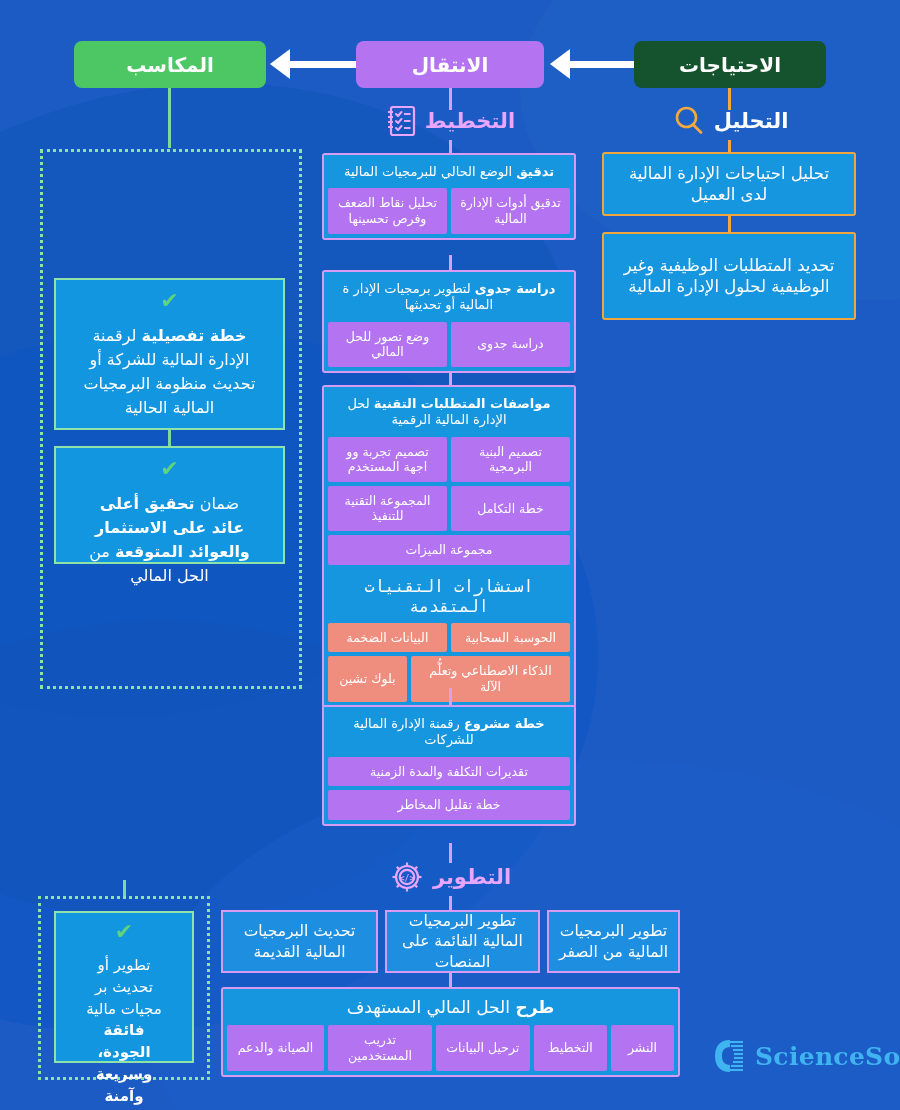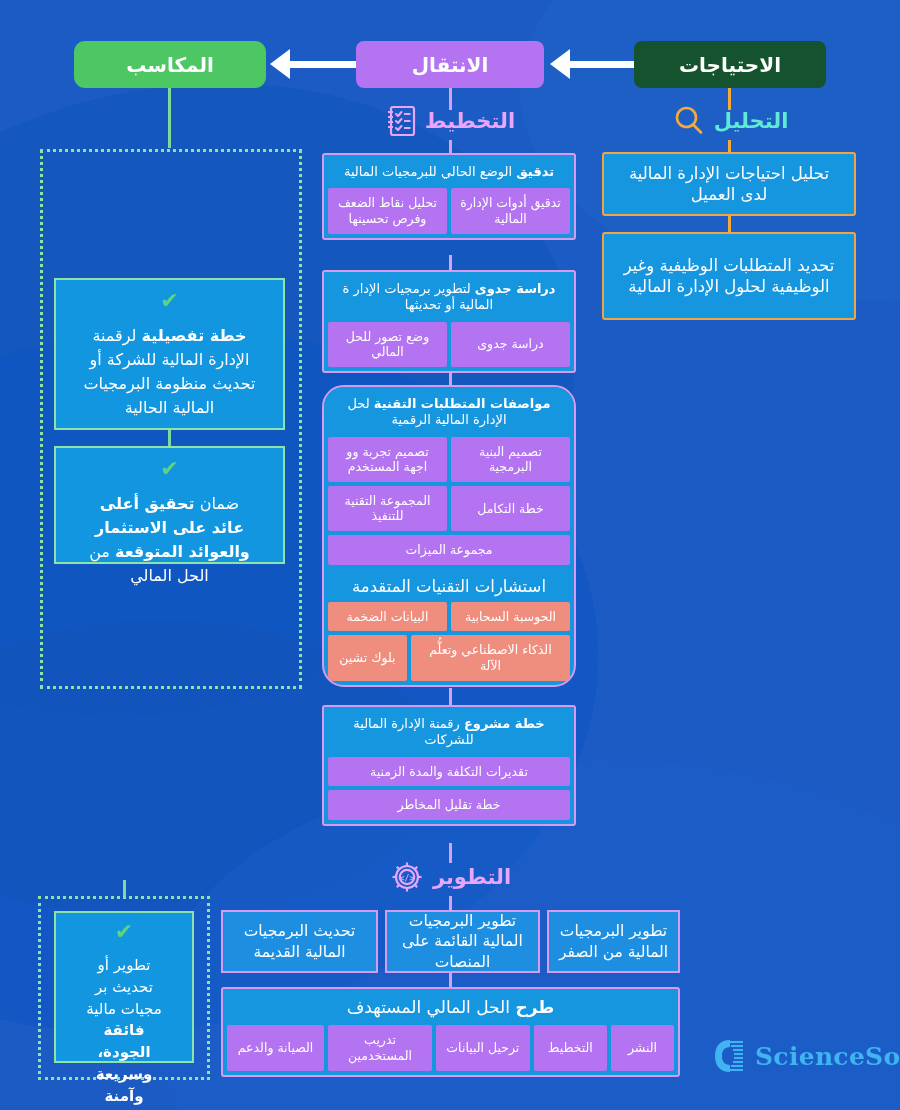--- a/index.html
+++ b/index.html
@@ -27,21 +27,21 @@
          background:#1253b8;opacity:.55;}
 
   
   .abs{position:absolute;box-sizing:border-box;}
   .ctr{display:flex;align-items:center;justify-content:center;text-align:center;}
 
   .pill{
     border-radius:8px;font-weight:bold;font-size:20px;color:#fff;
     letter-spacing:.2px;
   }
-  .pill.green{background:#4cc764;border-radius:11px;}
+  .pill.green{background:#4cc764;}
   .pill.purple{background:#b473f0;}
   .pill.orange{background:#14532d;}
 
   
   .arrow-line{background:#ffffff;height:7px;}
   .arrow-head{
     width:0;height:0;border-top:15px solid transparent;
     border-bottom:15px solid transparent;border-right:20px solid #ffffff;
   }
 
@@ -49,21 +49,21 @@
   .vline-pink{background:#d9a0f2;width:3px;}
   .vline-orange{background:#f5a83c;width:3px;}
   .vline-green{background:#7fd99a;width:3px;}
 
   
   .seclabel{
     display:flex;align-items:center;justify-content:center;gap:8px;
     font-size:21px;font-weight:bold;
   }
   .seclabel.pink{color:#e9a6ff;}
-  .seclabel.orange{color:#5eead4;}
+  .seclabel.orange{color:#ffffff;}
 
   
   .card{
     border-radius:3px;box-sizing:border-box;overflow:hidden;
   }
   .card-pink{border:2px solid #d89bf3;background:#1796e0;}
   .card-orange{border:2px solid #f0a63e;background:#1796e0;}
 
   .card-head{
     background:#1796e0;color:#ffffff;font-size:13px;line-height:1.25;
@@ -76,21 +76,21 @@
   .subrow:first-of-type{padding-top:0;}
   .sub{
     flex:1;font-size:12.5px;line-height:1.25;color:#ffffff;
     padding:7px 6px;text-align:center;border-radius:2px;
     display:flex;align-items:center;justify-content:center;
   }
   .sub.purple{background:#b473f0;}
   .sub.salmon{background:#ef8d7e;}
 
   .inner-title{
-    color:#ffffff;font-size:16.5px;text-align:center;padding:8px 8px 6px;
+    color:#ffffff;font-size:16.5px;text-align:center;padding:8px 8px 6px;font-family:Liberation Mono, monospace;
   }
 
   
   .benefit{
     background:#1296e0;border:2px solid #8fe3a8;box-sizing:border-box;
     padding:10px 14px 14px;text-align:center;
   }
   .check{color:#5fd47a;font-size:22px;line-height:1;margin-bottom:4px;}
   .benefit p{margin:12px;font-size:16px;line-height:1.5;color:#ffffff;}
   .benefit b{font-weight:bold;}
@@ -200,21 +200,21 @@
       <b>دراسة جدوى</b><span class="reg"> لتطوير برمجيات الإدار ة المالية أو تحديثها</span>
     </div>
     <div class="subrow">
       <div class="sub purple">دراسة جدوى</div>
       <div class="sub purple">وضع تصور للحل المالي</div>
     </div>
   </div>
 
   <div class="abs vline-pink" style="left:449px;top:371px;height:14px;"></div>
 
-  <div class="abs card card-pink" style="left:322px;top:385px;width:254px;border-radius:22px;">
+  <div class="abs card card-pink" style="left:322px;top:385px;width:254px;">
     <div class="card-head">
       <b>مواصفات المتطلبات التقنية</b><span class="reg"> لحل الإدارة المالية الرقمية</span>
     </div>
     <div class="subrow">
       <div class="sub purple">تصميم البنية البرمجية</div>
       <div class="sub purple">تصميم تجربة وو اجهة المستخدم</div>
     </div>
     <div class="subrow">
       <div class="sub purple">خطة التكامل</div>
       <div class="sub purple">المجموعة التقنية للتنفيذ</div>

